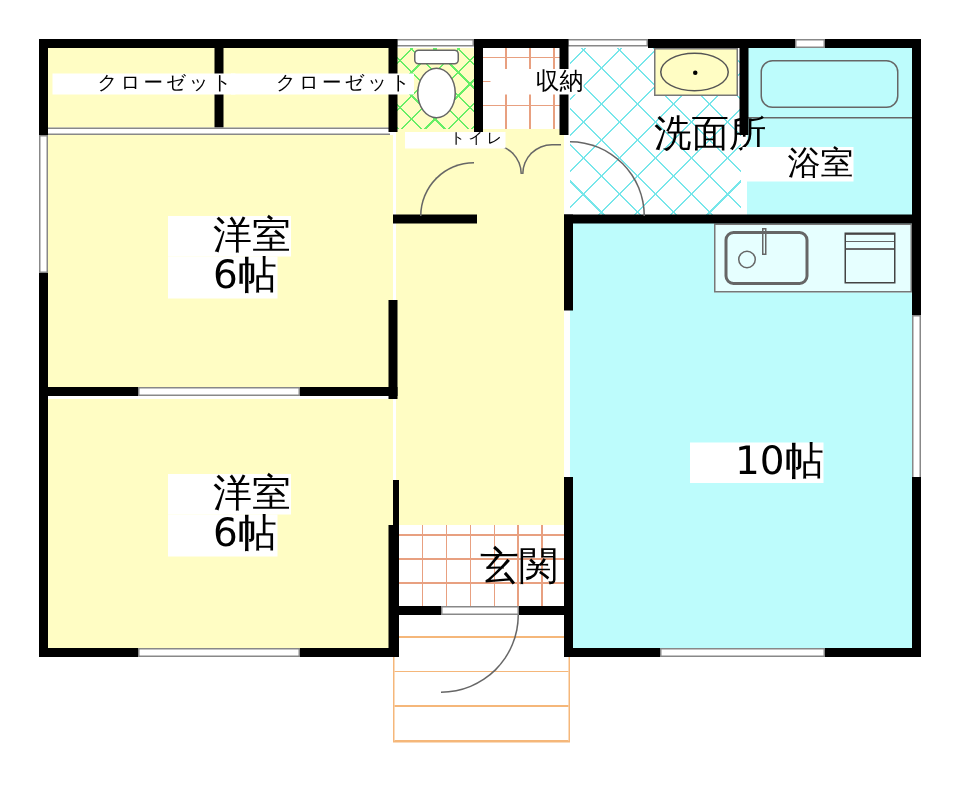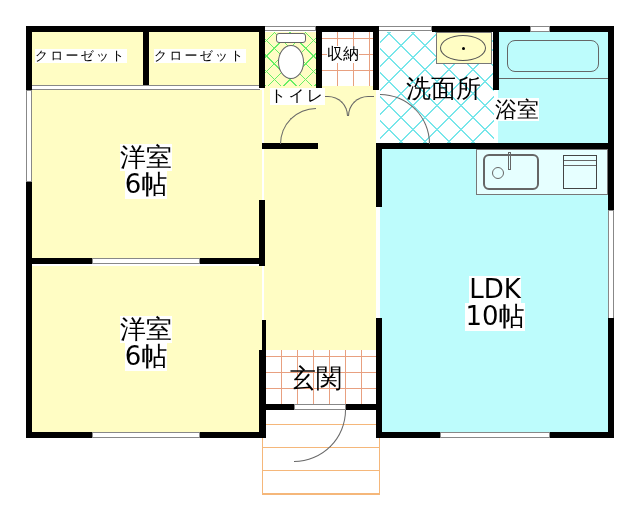--- a/index.html
+++ b/index.html
@@ -1,20 +1,20 @@
 <!DOCTYPE html>
 <html><head>
 <meta charset="utf-8">
 <style>
   html,body{margin:0;padding:0;background:#fff;}
   body{width:640px;height:523px;position:relative;overflow:hidden;font-family:"DejaVu Sans","Liberation Sans",sans-serif;}
   .abs{position:absolute;box-sizing:border-box;}
   .wall{position:absolute;background:#000;}
   .win{position:absolute;background:#fff;border:1px solid #888;box-sizing:border-box;}
-  .label{position:absolute;background:#fff;color:#000;text-align:center;line-height:1.05;white-space:nowrap;}
+  .label{position:absolute;background:#fff;color:#000;text-align:center;line-height:1.05;white-space:nowrap;padding-left:30px;}
   .yellow{background:#fffdc4;}
   .cyan{background:#bdfcfc;}
   .grid-green{background-color:#fffdc4;background-image:
      repeating-linear-gradient(45deg, transparent 0 10px, #66ee66 10px 11px),
      repeating-linear-gradient(-45deg, transparent 0 10px, #66ee66 10px 11px);}
   .grid-cyan{background-color:#fff;background-image:
      repeating-linear-gradient(45deg, transparent 0 16px, #77e6ea 16px 17px),
      repeating-linear-gradient(-45deg, transparent 0 16px, #77e6ea 16px 17px);}
   .grid-orange{background-color:#fff;background-image:
      repeating-linear-gradient(0deg, transparent 0 15px, #e8a080 15px 16px),
@@ -92,30 +92,30 @@
 <div class="wall" style="left:493px;top:26px;width:6px;height:64px;"></div>
 <div class="abs" style="left:380px;top:94px;width:50px;height:50px;border-top:1px solid #666;border-right:1px solid #666;border-top-right-radius:50px;"></div>
 <div class="abs" style="left:280px;top:108px;width:36px;height:36px;border-top:1px solid #666;border-left:1px solid #666;border-top-left-radius:36px;"></div>
 <div class="abs" style="left:278px;top:45px;width:26px;height:34px;border:1px solid #666;border-radius:50%;background:#fff;"></div>
 <div class="abs" style="left:276px;top:33px;width:30px;height:10px;border:1px solid #666;border-radius:3px;background:#fff;"></div>
 <div class="abs" style="left:322px;top:96px;width:26px;height:20px;border-top:1px solid #666;border-right:1px solid #666;border-top-right-radius:26px;"></div>
 <div class="abs" style="left:348px;top:96px;width:26px;height:20px;border-top:1px solid #666;border-left:1px solid #666;border-top-left-radius:26px;"></div>
 
 <div class="label" style="left:35px;top:49px;font-size:13px;letter-spacing:2px;">クローゼット</div>
 <div class="label" style="left:154px;top:49px;font-size:13px;letter-spacing:2px;">クローゼット</div>
-<div class="label" style="left:270px;top:88px;font-size:16px;letter-spacing:2px;">トイレ</div>
+<div class="label" style="left:270px;top:88px;font-size:10px;letter-spacing:2px;">トイレ</div>
 <div class="label" style="left:327px;top:46px;font-size:16px;">収納</div>
 <div class="label" style="left:406px;top:76px;font-size:25px;background:transparent;">洗面所</div>
 <div class="label" style="left:495px;top:98px;font-size:22px;">浴室</div>
 
 <div class="abs" style="left:112px;top:144px;width:68px;text-align:center;">
   <div class="label" style="position:relative;display:inline-block;font-size:26px;">洋室</div><br>
   <div class="label" style="position:relative;display:inline-block;font-size:26px;">6帖</div>
 </div>
 <div class="abs" style="left:112px;top:316px;width:68px;text-align:center;">
   <div class="label" style="position:relative;display:inline-block;font-size:26px;">洋室</div><br>
   <div class="label" style="position:relative;display:inline-block;font-size:26px;">6帖</div>
 </div>
 <div class="abs" style="left:460px;top:276px;width:70px;text-align:center;">
-  <div class="label" style="position:relative;display:inline-block;font-size:26px;">LDK</div><br>
+  <br>
   <div class="label" style="position:relative;display:inline-block;font-size:26px;">10帖</div>
 </div>
 <div class="label" style="left:290px;top:365px;font-size:26px;background:transparent;">玄関</div>
 
 </body></html>

